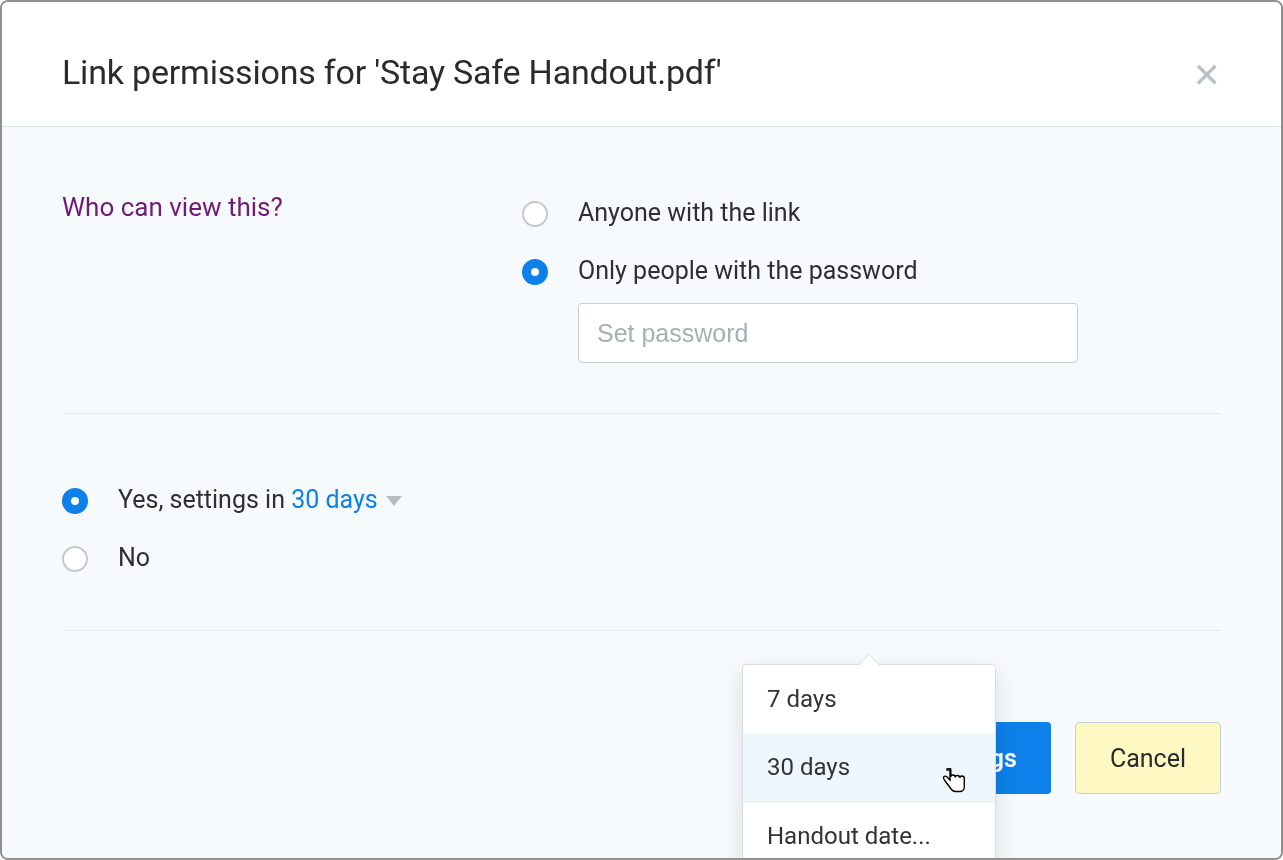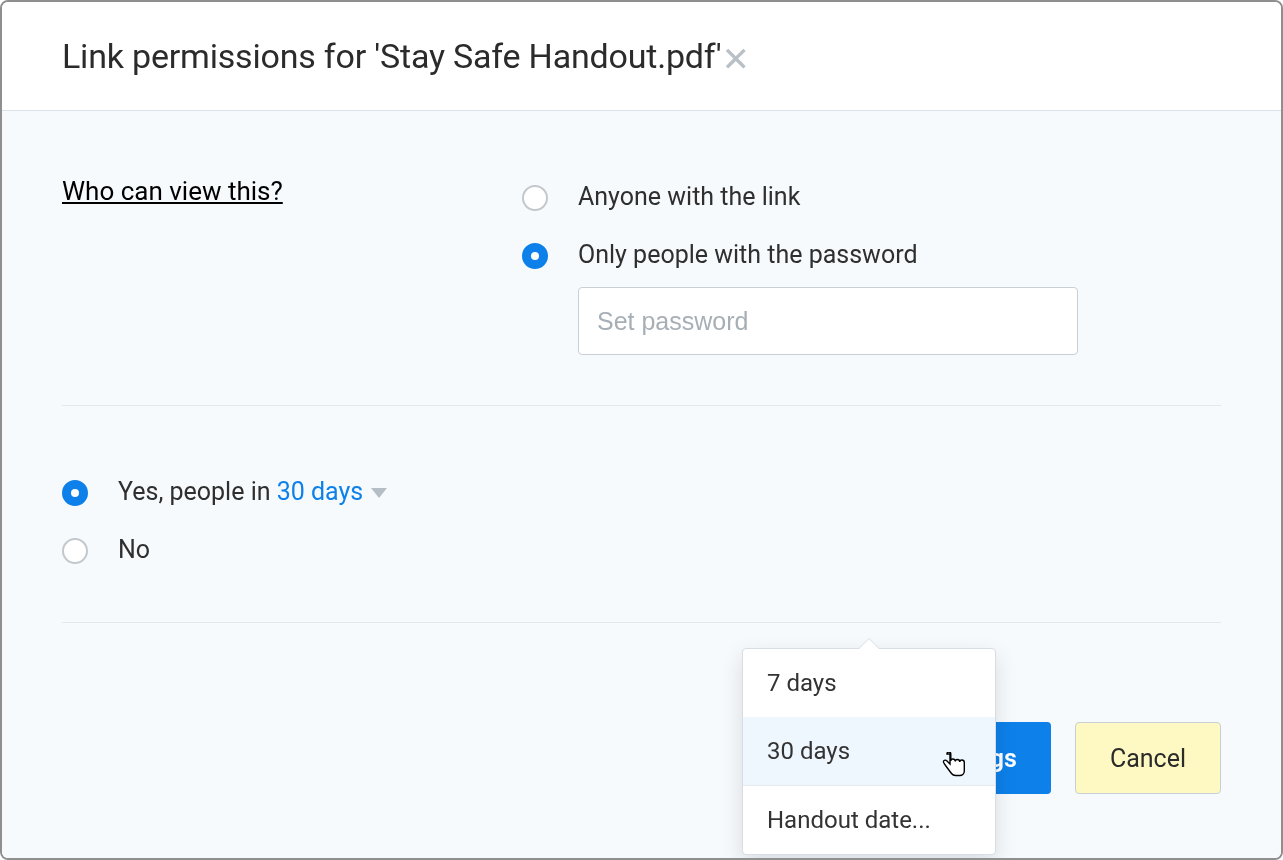--- a/index.html
+++ b/index.html
@@ -18,22 +18,22 @@
     border-radius: 8px;
     display: flex;
     flex-direction: column;
     overflow: hidden;
     position: relative;
   }
   
   .modal-header {
     display: flex;
     align-items: center;
-    justify-content: flex-start;
-    padding: 34px 60px 34px 60px;
+    justify-content: space-between;
+    padding: 50px 60px 34px 60px;
     background: #fff;
   }
   .modal-title {
     font-size: 34px;
     font-weight: 400;
     color: #2b2b2b;
     letter-spacing: -0.2px;
   }
   .close-btn {
     font-size: 34px;
@@ -53,24 +53,23 @@
   }
   .section {
     display: flex;
     padding: 60px 0 50px 0;
     border-bottom: 1px solid #e3e8ed;
   }
   .section:last-of-type { border-bottom: 1px solid #e3e8ed; }
   .section-label {
     width: 460px;
     font-size: 26px;
-    color: #000000;
+    color: #701a75;
     line-height: 1.55;
     padding-right: 30px;
-    text-decoration: underline;
   }
   .section-options {
     flex: 1;
   }
   .radio-row {
     display: flex;
     align-items: flex-end;
     min-height: 40px;
     margin-bottom: 18px;
   }
@@ -100,21 +99,21 @@
   .radio-label {
     font-size: 25px;
     color: #2f2f2f;
   }
   .pw-wrap {
     margin-left: 56px;
     margin-top: 14px;
   }
   .pw-input {
     width: 500px;
-    height: 68px;
+    height: 60px;
     font-size: 25px;
     padding: 0 18px;
     border: 1px solid #c8cfd5;
     border-radius: 4px;
     color: #555;
     background: #fff;
   }
   .pw-input::placeholder { color: #a7afb6; }
 
   
@@ -238,21 +237,21 @@
         </div>
       </div>
     </div>
 
     <div class="section">
       <div class="section-options">
 
         <div class="radio-row">
           <div class="radio checked"></div>
           <span class="radio-label">
-            <span>Yes, people in </span><span class="exp-value"><span>30 days</span><span class="caret"></span></span>
+            <span>Yes, settings in </span><span class="exp-value"><span>30 days</span><span class="caret"></span></span>
           </span>
         </div>
 
         <div class="radio-row">
           <div class="radio"></div>
           <div class="radio-label">No</div>
         </div>
       </div>
     </div>
 

